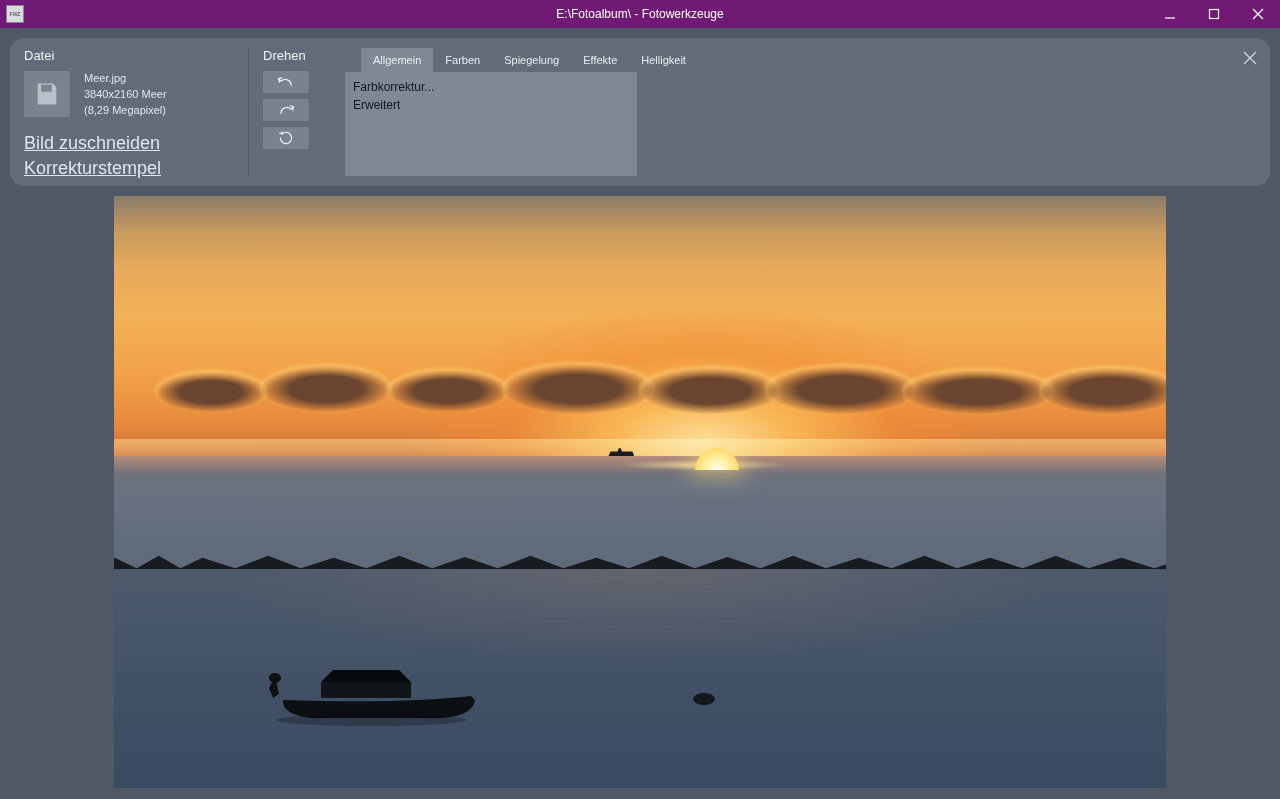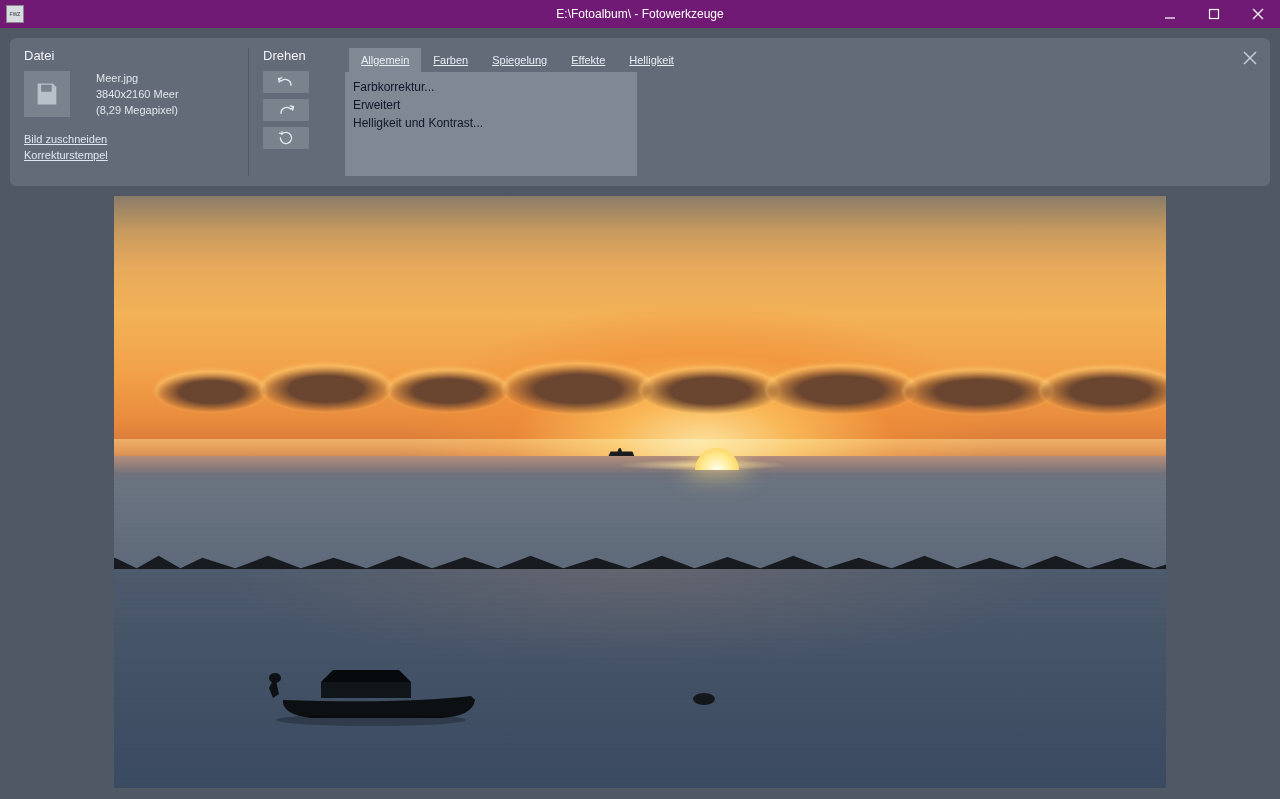--- a/index.html
+++ b/index.html
@@ -44,21 +44,21 @@
 
   
   .outer {
     padding: 10px;
     height: calc(799px - 28px);
   }
 
   
   .toolbar {
     background: #626b77;
-    border-radius: 6px;
+    border-radius: 14px;
     height: 148px;
     display: flex;
     position: relative;
     color: #e9eef4;
     font-size: 12px;
   }
   .toolbar .sep {
     width: 1px;
     background: #4f5864;
     margin: 10px 0;
@@ -68,36 +68,36 @@
   }
   .section-title {
     font-size: 13px;
     margin-bottom: 8px;
     color: #f0f3f7;
   }
 
   
   .file-row {
     display: flex;
-    gap: 26px;
+    gap: 14px;
   }
   .save-icon {
     width: 46px; height: 46px;
     background: #7a828d;
     display: flex; align-items: center; justify-content: center;
     cursor: pointer;
   }
   .save-icon svg { fill: #b9c0ca; }
   .file-meta { font-size: 11px; line-height: 1.45; color: #e2e6ec; }
   .file-links { margin-top: 14px; }
   .file-links a {
     display: block;
     color: #dfe6f0;
     text-decoration: underline;
-    font-size: 11px;
+    font-size: 18px;
     margin-bottom: 4px;
     cursor: pointer;
   }
 
   
   .rotate-col { display: flex; flex-direction: column; gap: 6px; }
   .rotate-btn {
     width: 46px; height: 22px;
     background: #7a828d;
     display: flex; align-items: center; justify-content: center;
@@ -107,22 +107,21 @@
   .rotate-btn svg { stroke: #e6eaf0; fill: none; }
 
   
   .tab-section {
     padding: 0; flex: 0 0 auto;
   }
   .tab-strip {
     display: flex;
     height: 24px;
     margin-top: 10px;
-    margin-left: 4px;
-    text-decoration: underline;
+    margin-left: 16px;
   }
   .tab {
     padding: 4px 12px;
     font-size: 11px;
     color: #e9eef4;
     cursor: pointer;
     display: flex; align-items: center;
   }
   .tab.active { background: #808893; }
   .tab-body {
@@ -355,21 +354,20 @@
       <div class="tab-strip">
         <div class="tab active">Allgemein</div>
         <div class="tab">Farben</div>
         <div class="tab">Spiegelung</div>
         <div class="tab">Effekte</div>
         <div class="tab">Helligkeit</div>
       </div>
       <div class="tab-body">
         <div class="item">Farbkorrektur...</div>
         <div class="item">Erweitert</div>
-        <div class="item">Helligkeit und Kontrast...</div>
       </div>
     </div>
 
     <div class="toolbar-close">
       <svg width="14" height="14">
         <line x1="1" y1="1" x2="13" y2="13" stroke-width="1.4"></line>
         <line x1="13" y1="1" x2="1" y2="13" stroke-width="1.4"></line>
       </svg>
     </div>
   </div>

